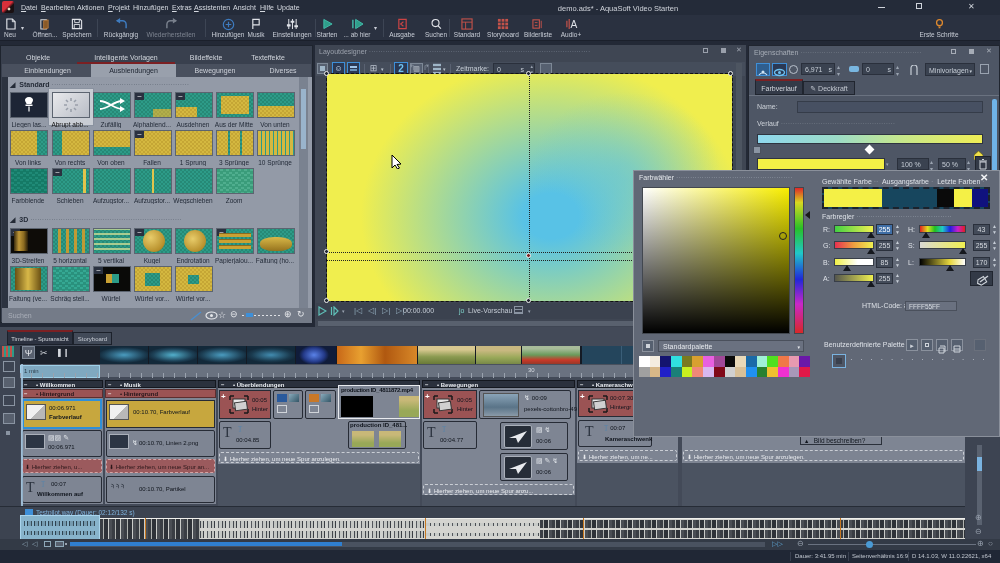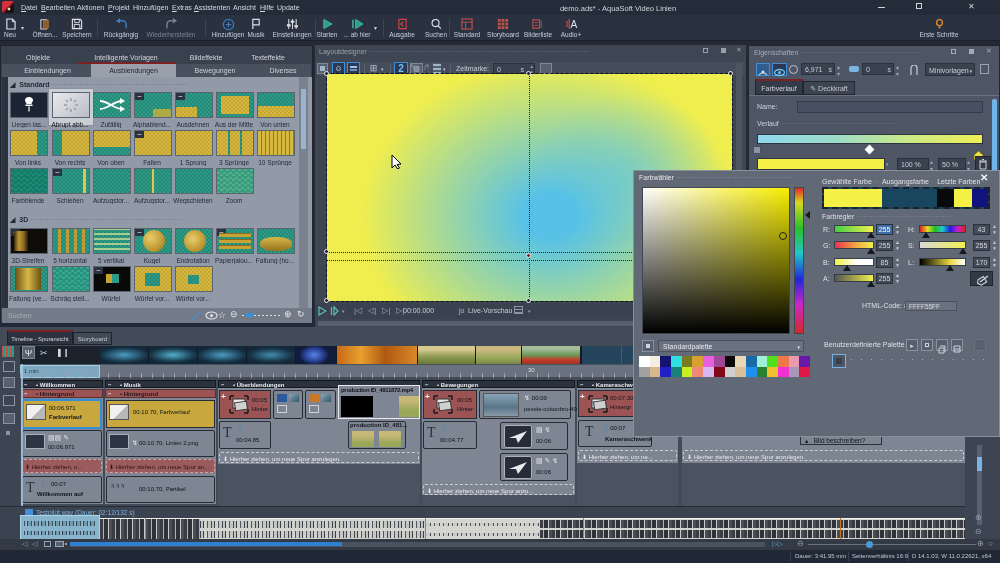--- a/index.html
+++ b/index.html
@@ -61,21 +61,21 @@
   <div class="mi" style="left:21px"><u>D</u>atei</div>
   <div class="mi" style="left:41px"><u>B</u>earbeiten</div>
   <div class="mi" style="left:77px">Aktionen</div>
   <div class="mi" style="left:108px"><u>P</u>rojekt</div>
   <div class="mi" style="left:133px">Hinzufügen</div>
   <div class="mi" style="left:172px"><u>E</u>xtras</div>
   <div class="mi" style="left:194px"><u>A</u>ssistenten</div>
   <div class="mi" style="left:233px">Ansicht</div>
   <div class="mi" style="left:260px"><u>H</u>ilfe</div>
   <div class="mi" style="left:277px">Update</div>
-  <div id="title">demo.ads* - AquaSoft Video Linien</div>
+  <div id="title">demo.ads* - AquaSoft Video Starten</div>
   <div class="abs" style="left:878px;top:7px;width:7px;height:1px;background:#cfd3da"></div>
   <div class="abs" style="left:916px;top:3px;width:6px;height:6px;border:1px solid #cfd3da"></div>
   <div class="abs" style="left:968px;top:2px;font-size:8px;color:#cfd3da">✕</div>
 </div>
 
 <div id="toolbar">
   <div class="tbtn" style="left:0px;width:20px">
     <div class="ic">
         <svg width="11" height="12" viewBox="0 0 12 13">
           <path d="M2 1h6l3 3v8H2z" fill="none" stroke="#e8eaef" stroke-width="1.2"></path>

